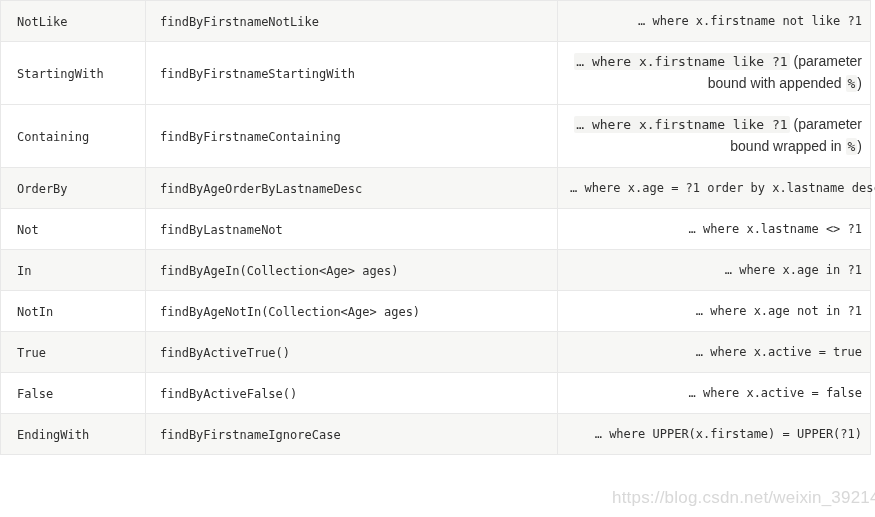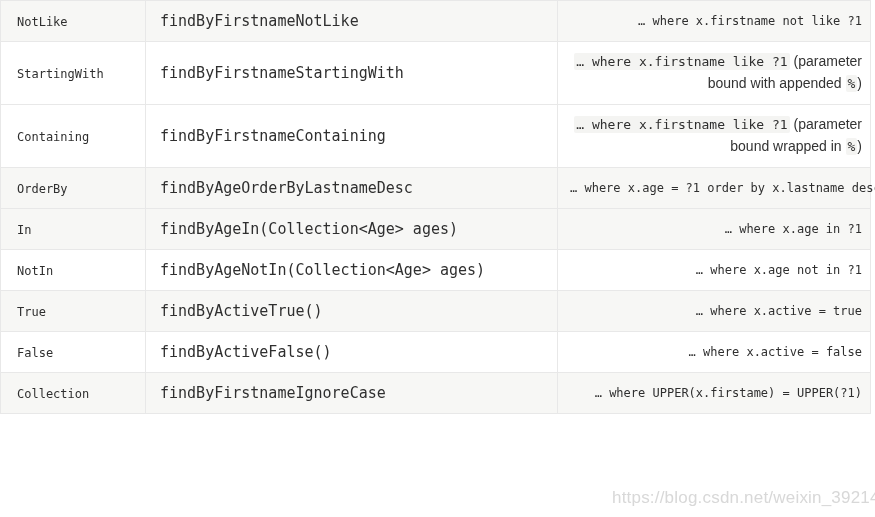--- a/index.html
+++ b/index.html
@@ -48,21 +48,21 @@
   #doc-table td.jpql { padding-left: 12px; padding-right: 8px; text-align: right; }
 
   .mono {
     font-family: "DejaVu Sans Mono", "Liberation Mono", monospace;
     font-size: 12px;
     letter-spacing: 0;
     color: #2f2f2f;
     white-space: nowrap;
   }
   td.keyword .mono { font-size: 12px; }
-  td.sample  .mono { font-size: 15px; }
+  td.sample  .mono { font-size: 12px; }
 
   .jpql-wrap {
     font-family: "Liberation Sans", sans-serif;
     font-size: 14px;
     color: #333333;
     line-height: 1.55;
   }
   .jpql-wrap code,
   .code-chip {
     font-family: "DejaVu Sans Mono", "Liberation Mono", monospace;
@@ -123,20 +123,25 @@
       <tr class="plain row-tall">
         <td class="keyword"><span class="mono">Containing</span></td>
         <td class="sample"><span class="mono">findByFirstnameContaining</span></td>
         <td class="jpql"><span class="jpql-wrap"><code>… where x.firstname like ?1</code><span> (parameter bound wrapped in </span><span class="code-chip">%</span><span>)</span></span></td>
       </tr>
       <tr class="shaded row-short">
         <td class="keyword"><span class="mono">OrderBy</span></td>
         <td class="sample"><span class="mono">findByAgeOrderByLastnameDesc</span></td>
         <td class="jpql"><span class="jpql-wrap jpql-single"><code>… where x.age = ?1 order by x.lastname desc</code></span></td>
       </tr>
+      <tr class="plain row-short">
+        <td class="keyword"><span class="mono">Not</span></td>
+        <td class="sample"><span class="mono">findByLastnameNot</span></td>
+        <td class="jpql"><span class="jpql-wrap jpql-single"><code>… where x.lastname &lt;&gt; ?1</code></span></td>
+      </tr>
       <tr class="shaded row-short">
         <td class="keyword"><span class="mono">In</span></td>
         <td class="sample"><span class="mono">findByAgeIn(Collection&lt;Age&gt; ages)</span></td>
         <td class="jpql"><span class="jpql-wrap jpql-single"><code>… where x.age in ?1</code></span></td>
       </tr>
       <tr class="plain row-short">
         <td class="keyword"><span class="mono">NotIn</span></td>
         <td class="sample"><span class="mono">findByAgeNotIn(Collection&lt;Age&gt; ages)</span></td>
         <td class="jpql"><span class="jpql-wrap jpql-single"><code>… where x.age not in ?1</code></span></td>
       </tr>
@@ -144,20 +149,20 @@
         <td class="keyword"><span class="mono">True</span></td>
         <td class="sample"><span class="mono">findByActiveTrue()</span></td>
         <td class="jpql"><span class="jpql-wrap jpql-single"><code>… where x.active = true</code></span></td>
       </tr>
       <tr class="plain row-short">
         <td class="keyword"><span class="mono">False</span></td>
         <td class="sample"><span class="mono">findByActiveFalse()</span></td>
         <td class="jpql"><span class="jpql-wrap jpql-single"><code>… where x.active = false</code></span></td>
       </tr>
       <tr class="shaded row-short">
-        <td class="keyword"><span class="mono">Collection</span></td>
+        <td class="keyword"><span class="mono">EndingWith</span></td>
         <td class="sample"><span class="mono">findByFirstnameIgnoreCase</span></td>
         <td class="jpql"><span class="jpql-wrap jpql-single"><code>… where UPPER(x.firstame) = UPPER(?1)</code></span></td>
       </tr>
     </tbody>
 </table>
 
 <div id="watermark">https://blog.csdn.net/weixin_39214304</div>
 
 </body></html>

